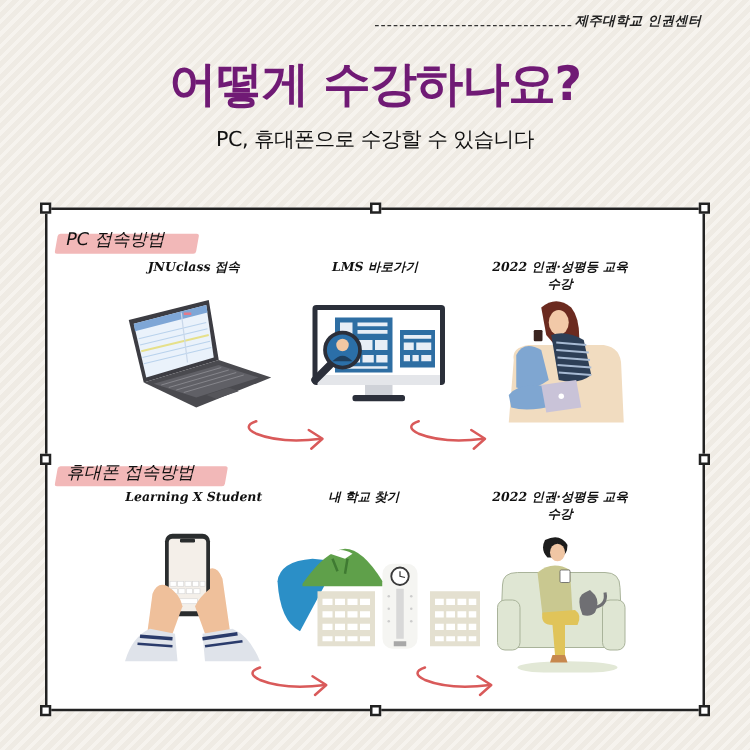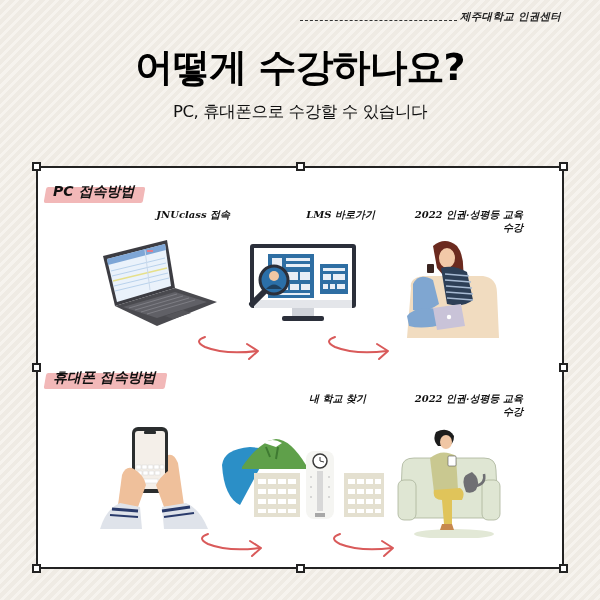--- a/index.html
+++ b/index.html
@@ -14,44 +14,44 @@
     .topline {
       position: absolute; top: 11px; left: 300px; width: 157px; height: 10px;
       border-bottom: 1px dashed #333;
     }
     .org {
       position: absolute; top: 10px; left: 460px;
       font-size: 10.5px; font-style: italic; font-weight: bold; color: #222; letter-spacing: 0.3px;
     }
     .title {
       position: absolute; top: 42px; left: 0; width: 600px; text-align: center;
-      font-size: 38px; font-weight: bold; letter-spacing: -1px; color: #000000;
+      font-size: 38px; font-weight: bold; letter-spacing: -1px; color: #701a75;
     }
     .subtitle {
       position: absolute; top: 100px; left: 0; width: 600px; text-align: center;
       font-size: 16.5px; line-height: 23px; color: #111; letter-spacing: -0.4px;
     }
     .frame {
       position: absolute; left: 36px; top: 166px; width: 528px; height: 403px;
       background: #ffffff; border: 2px solid #222;
     }
     .handle {
       position: absolute; width: 9px; height: 9px; background: #fff; border: 2px solid #222;
     }
     .sec-label {
-      position: absolute; font-size: 14px; font-weight: bold; font-style: italic; color: #111;
-      padding: 1px 10px 2px 8px;
+      position: absolute; font-size: 14px; font-weight: normal; font-style: italic; color: #111;
+      padding: 1px 26px 2px 8px;
     }
     .sec-label .hl {
       position: absolute; left: 0; right: 0; top: 5px; bottom: 0;
       background: #f2b8b8; transform: skewX(-10deg); z-index: 0; border-radius: 2px;
     }
     .sec-label span.txt { position: relative; z-index: 1; }
     .step-caption {
-      position: absolute; width: 150px; text-align: right;
+      position: absolute; width: 150px; text-align: center;
       font-size: 10px; font-weight: bold; font-style: italic; line-height: 13px; color: #111;
       font-family: "DejaVu Serif", serif;
     }
     .illus { position: absolute; }
     .arrow { position: absolute; }
   </style>
 </head>
 <body>
 
 <div class="topline"></div>
@@ -159,20 +159,21 @@
 <svg class="arrow" style="left:325px;top:333px;" width="70" height="30" viewBox="0 0 70 30">
   <path d="M10,4 Q-2,8 10,14 Q30,22 62,18" fill="none" stroke="#d95a5a" stroke-width="2" stroke-linecap="round"></path>
   <path d="M52,11 L63,18 L54,26" fill="none" stroke="#d95a5a" stroke-width="2" stroke-linecap="round" stroke-linejoin="round"></path>
 </svg>
 
 <div class="sec-label" style="left:45px;top:368px;">
   <div class="hl"></div><span class="txt">휴대폰 접속방법</span>
 </div>
 
 <div class="step-caption" style="left:80px;top:392px;">
+  <div>Learning X Student</div>
 </div>
 <div class="step-caption" style="left:216px;top:392px;">
   <div>내 학교 찾기</div>
 </div>
 <div class="step-caption" style="left:373px;top:392px;">
   <div>2022 인권·성평등 교육</div>
   <div>수강</div>
 </div>
 
 <svg class="illus" style="left:98px;top:425px;" width="112" height="105" viewBox="0 0 112 105">

